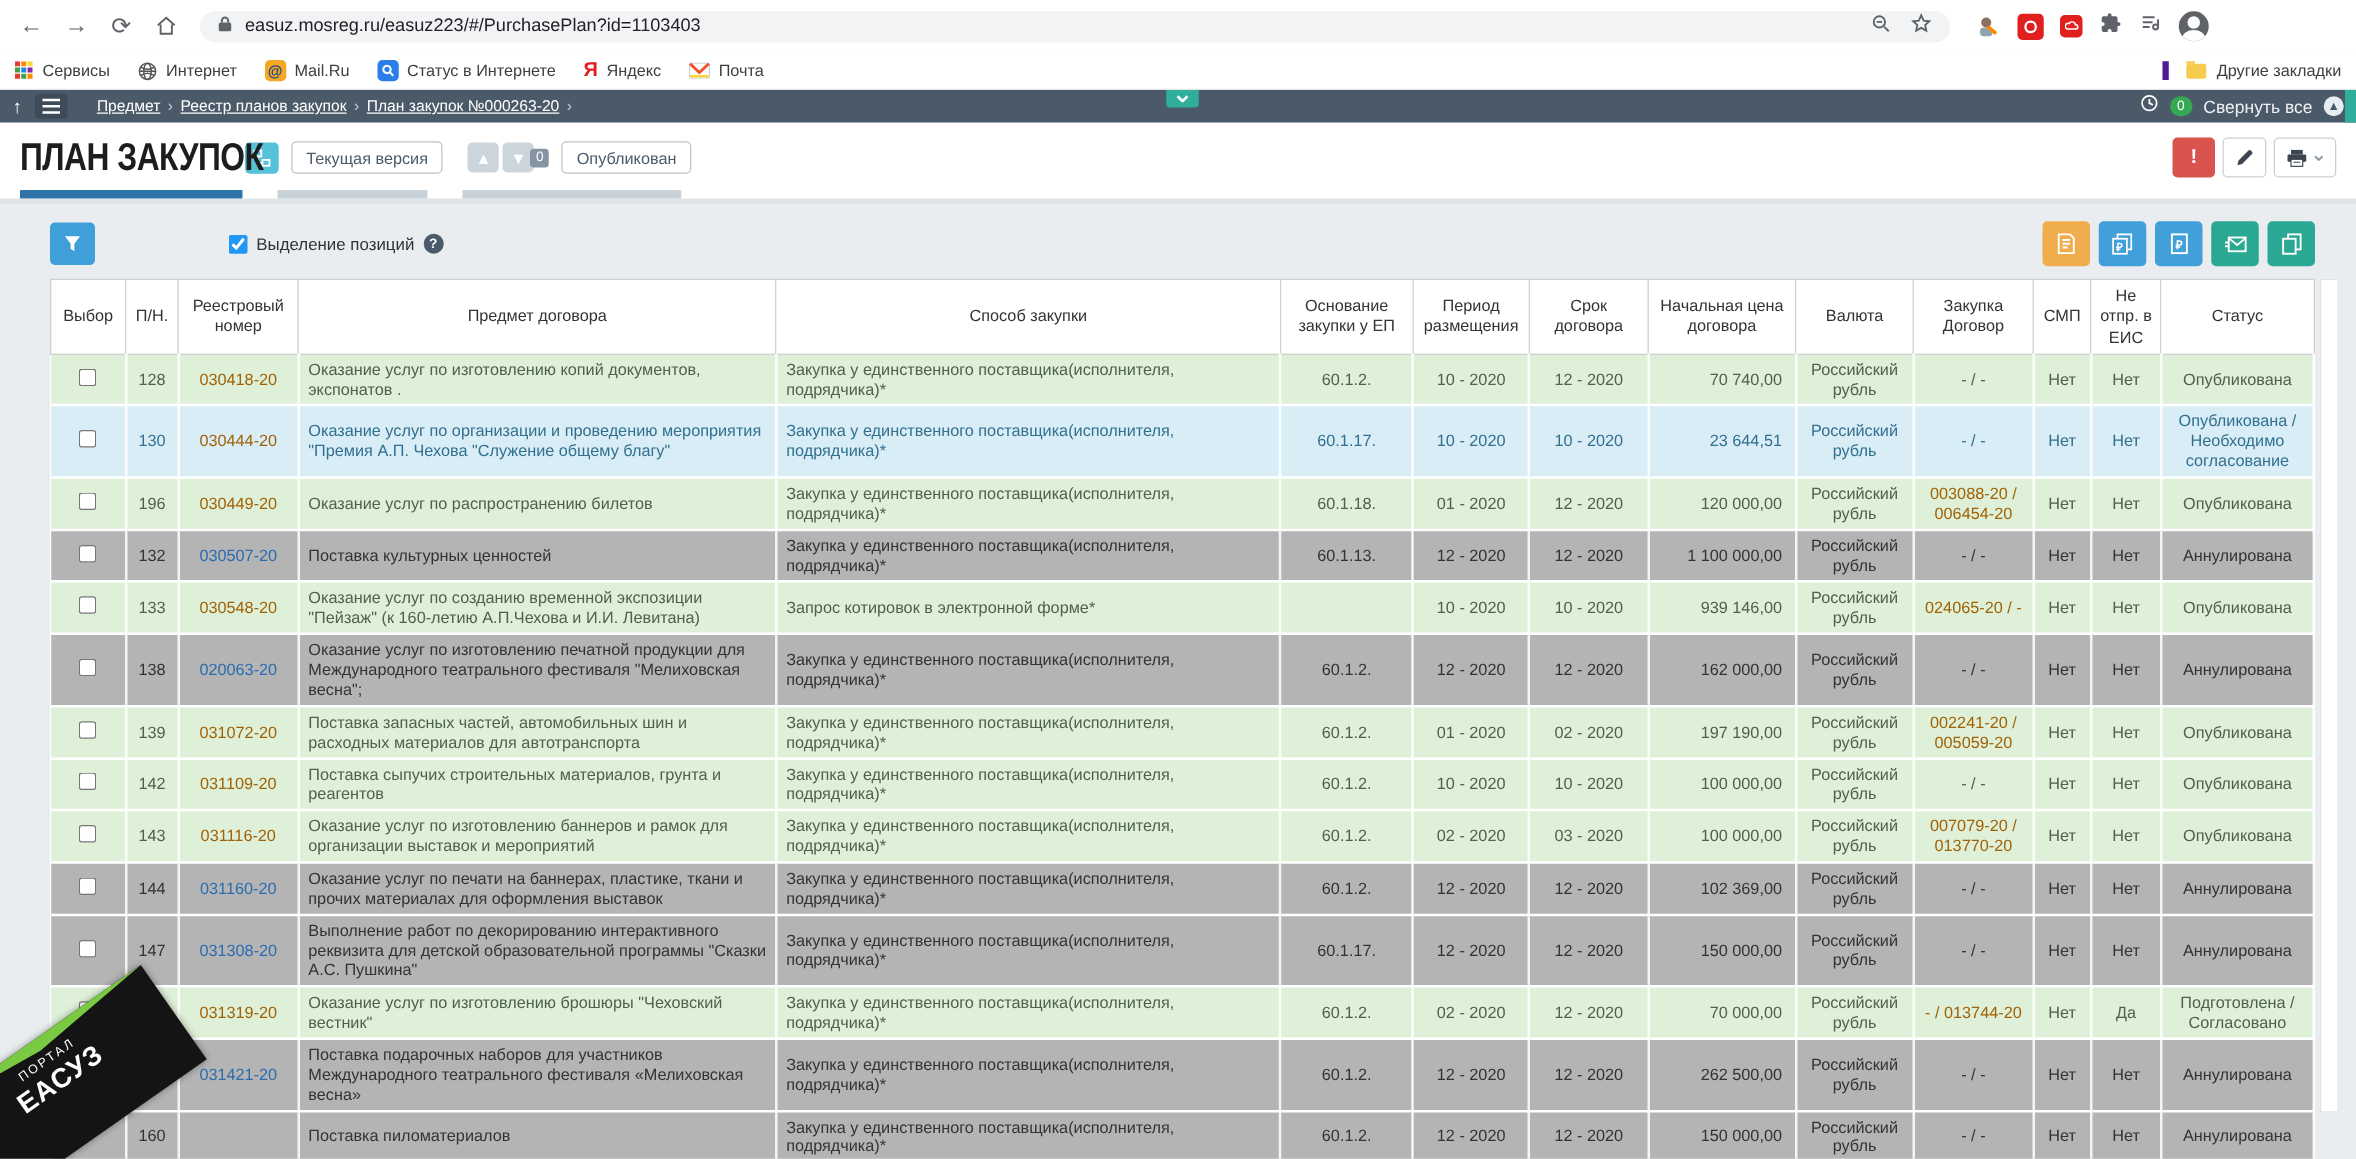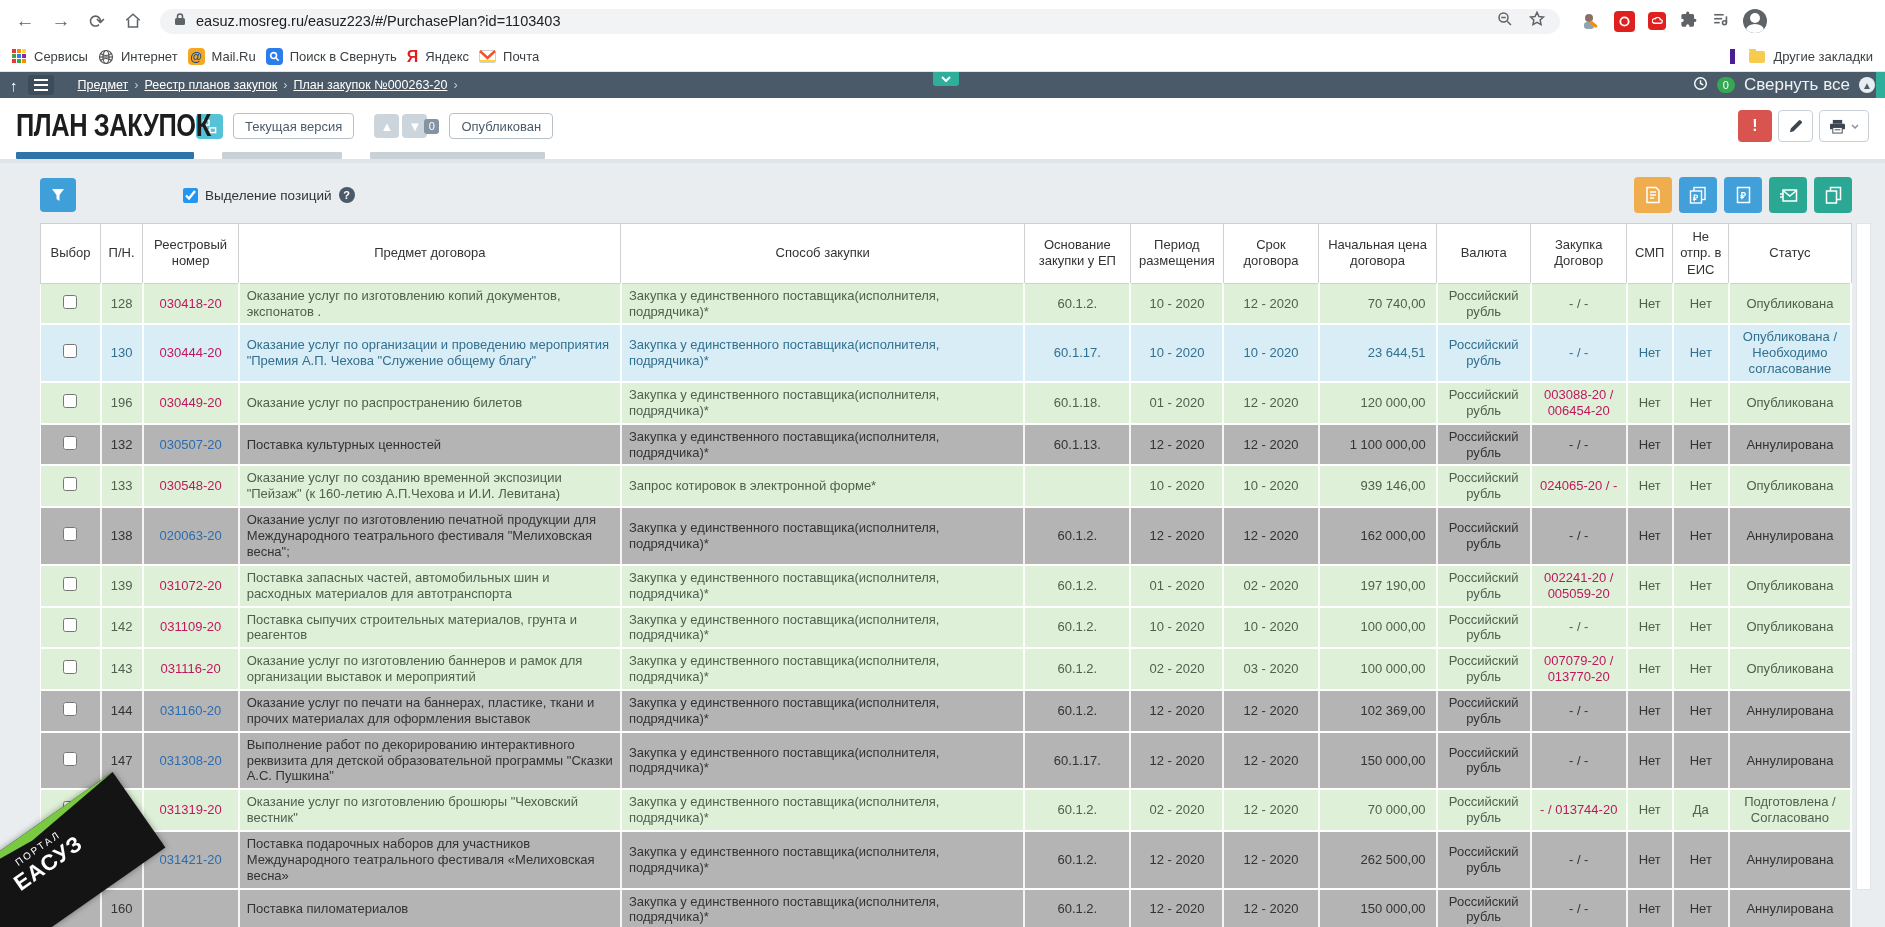--- a/index.html
+++ b/index.html
@@ -28,21 +28,21 @@
   .hdr-up { font-size:15px; color:#fff; margin-right:10px; font-weight:bold; }
   .hamburger { width:26px; height:20px; background:#3e4b58; border-radius:3px; display:flex; flex-direction:column; justify-content:center; gap:3px; align-items:center; margin-right:24px; }
   .hamburger i { display:block; width:14px; height:2px; background:#fff; }
   .breadcrumb { display:flex; align-items:center; gap:6px; font-size:12.5px; }
   .crumb { color:#fff; text-decoration:underline; cursor:pointer; }
   .crumb-sep { color:#c7d0d8; }
   .hdr-notch { position:absolute; left:933px; top:0; width:26px; height:14px; background:#2fae9b; display:flex; align-items:center; justify-content:center; border-radius:0 0 3px 3px; }
   .hdr-notch svg { display:block; }
   .hdr-right { margin-left:auto; display:flex; align-items:center; gap:9px; }
   .badge-green { min-width:18px; height:16px; background:#34a853; color:#fff; border-radius:8px; font-size:11px; display:flex; align-items:center; justify-content:center; padding:0 5px; }
-  .collapse-label { font-size:17px; color:#eef2f5; }
+  .collapse-label { font-size:14px; color:#eef2f5; }
   .circle-up { width:16px; height:16px; border-radius:50%; background:#e8edf1; color:#4b5a68; font-size:10px; display:flex; align-items:center; justify-content:center; font-weight:bold; }
   .hdr-corner { position:absolute; right:0; top:0; width:9px; height:26px; background:#2fae9b; }
 
   
   .title-section { background:#ffffff; padding:8px 16px 0 16px; }
   .title-row { display:flex; align-items:center; gap:10px; height:40px; }
   .page-title { font-size:31px; color:#1d1d1d; font-weight:bold; transform:scaleX(.82); transform-origin:left center; letter-spacing:-.5px; white-space:nowrap; width:170px; flex:0 0 auto; }
   .version-ic-btn { width:27px; height:25px; background:#56c2d8; border-radius:4px; display:flex; align-items:center; justify-content:center; flex:0 0 auto; }
   .btn-outline { background:#fff; border:1px solid #b9c2c9; border-radius:4px; color:#4a5a6a; font-size:13px; height:26px; padding:0 11px; display:flex; align-items:center; white-space:nowrap; }
   .arrow-btn { width:25px; height:24px; border-radius:4px; background:#ccd5db; color:#fff; display:flex; align-items:center; justify-content:center; font-size:13px; }
@@ -73,21 +73,21 @@
 
   
   table { border-collapse:collapse; table-layout:fixed; width:1812px; background:#fff; }
   th { background:#fff; border:1px solid #d0d0d0; font-size:13px; color:#333; font-weight:normal; text-align:center; padding:5px 4px; height:44px; line-height:1.25; }
   td { font-size:13px; padding:4px 7px; border-right:2px solid rgba(255,255,255,.85); border-bottom:2px solid #fff; line-height:1.22; vertical-align:middle; }
   tr.green { background:#dff0d8; color:#4e614e; }
   tr.blue  { background:#d9edf7; color:#31708f; }
   tr.gray  { background:#b4b4b4; color:#333; }
   td.c { text-align:center; }
   td.r { text-align:right; padding-right:10px; }
-  a.cell-link { color:#be185d; text-decoration:none; cursor:pointer; }
+  a.cell-link { color:#a16207; text-decoration:none; cursor:pointer; }
   tr.gray a.cell-link { color:#2b6cb0; }
   td .chk { width:14px; height:14px; accent-color:#888; }
   .scroll-strip { position:absolute; right:14px; top:60px; bottom:0; width:15px; background:#fff; border:1px solid #e2e5e8; }
 
   
   .corner-ribbon { position:absolute; left:-52px; bottom:-26px; width:210px; height:92px; background:#141414; transform:rotate(-35deg); z-index:50; display:flex; flex-direction:column; align-items:center; justify-content:flex-start; padding-top:8px; box-shadow:0 0 6px rgba(0,0,0,.4); }
   .corner-ribbon:before { content:""; position:absolute; top:0; left:0; border-left:105px solid transparent; border-right:105px solid transparent; border-top:10px solid #7ac943; }
   .cr-line1 { color:#fff; font-size:10px; letter-spacing:2px; margin-top:6px; }
   .cr-line2 { color:#fff; font-size:22px; font-weight:bold; letter-spacing:1px; }
 </style>
@@ -157,21 +157,21 @@
           <circle cx="17" cy="16" r="2.5"></circle>
           <line x1="19.5" y1="16" x2="19.5" y2="8"></line>
         </svg>
     </span>
     <span class="avatar-circle"></span>
   </div>
 </div>
 
 <div class="bookmarks-bar">
 
-  <span id="bm-container" style="display:flex; gap:10px; align-items:center;">
+  <span id="bm-container" style="display:flex; gap:22px; align-items:center;">
       <span class="bm-item">
         <span style="display:flex;align-items:center;">
           <svg width="15" height="15" viewBox="0 0 15 15">
             <rect x="0" y="0" width="4" height="4" fill="#e53935"></rect>
             <rect x="5" y="0" width="4" height="4" fill="#fb8c00"></rect>
             <rect x="10" y="0" width="4" height="4" fill="#fdd835"></rect>
             <rect x="0" y="5" width="4" height="4" fill="#43a047"></rect>
             <rect x="5" y="5" width="4" height="4" fill="#1e88e5"></rect>
             <rect x="10" y="5" width="4" height="4" fill="#8e24aa"></rect>
             <rect x="0" y="10" width="4" height="4" fill="#e53935"></rect>
@@ -200,21 +200,21 @@
       </span>
       <span class="bm-item">
         <span style="display:flex;align-items:center;">
           <span class="ext-sq" style="background:#2b7de9; width:17px; height:17px;">
             <svg width="11" height="11" viewBox="0 0 12 12" fill="none" stroke="#fff" stroke-width="1.8">
               <circle cx="5" cy="5" r="3.2"></circle>
               <line x1="7.5" y1="7.5" x2="10.5" y2="10.5"></line>
             </svg>
           </span>
         </span>
-        <span>Поиск в Свернуть</span>
+        <span>Статус в Интернете</span>
       </span>
       <span class="bm-item">
         <span style="display:flex;align-items:center;">
           <span style="color:#e01f1f; font-weight:bold; font-size:16px;">Я</span>
         </span>
         <span>Яндекс</span>
       </span>
       <span class="bm-item">
         <span style="display:flex;align-items:center;">
           <svg width="17" height="13" viewBox="0 0 17 13">

